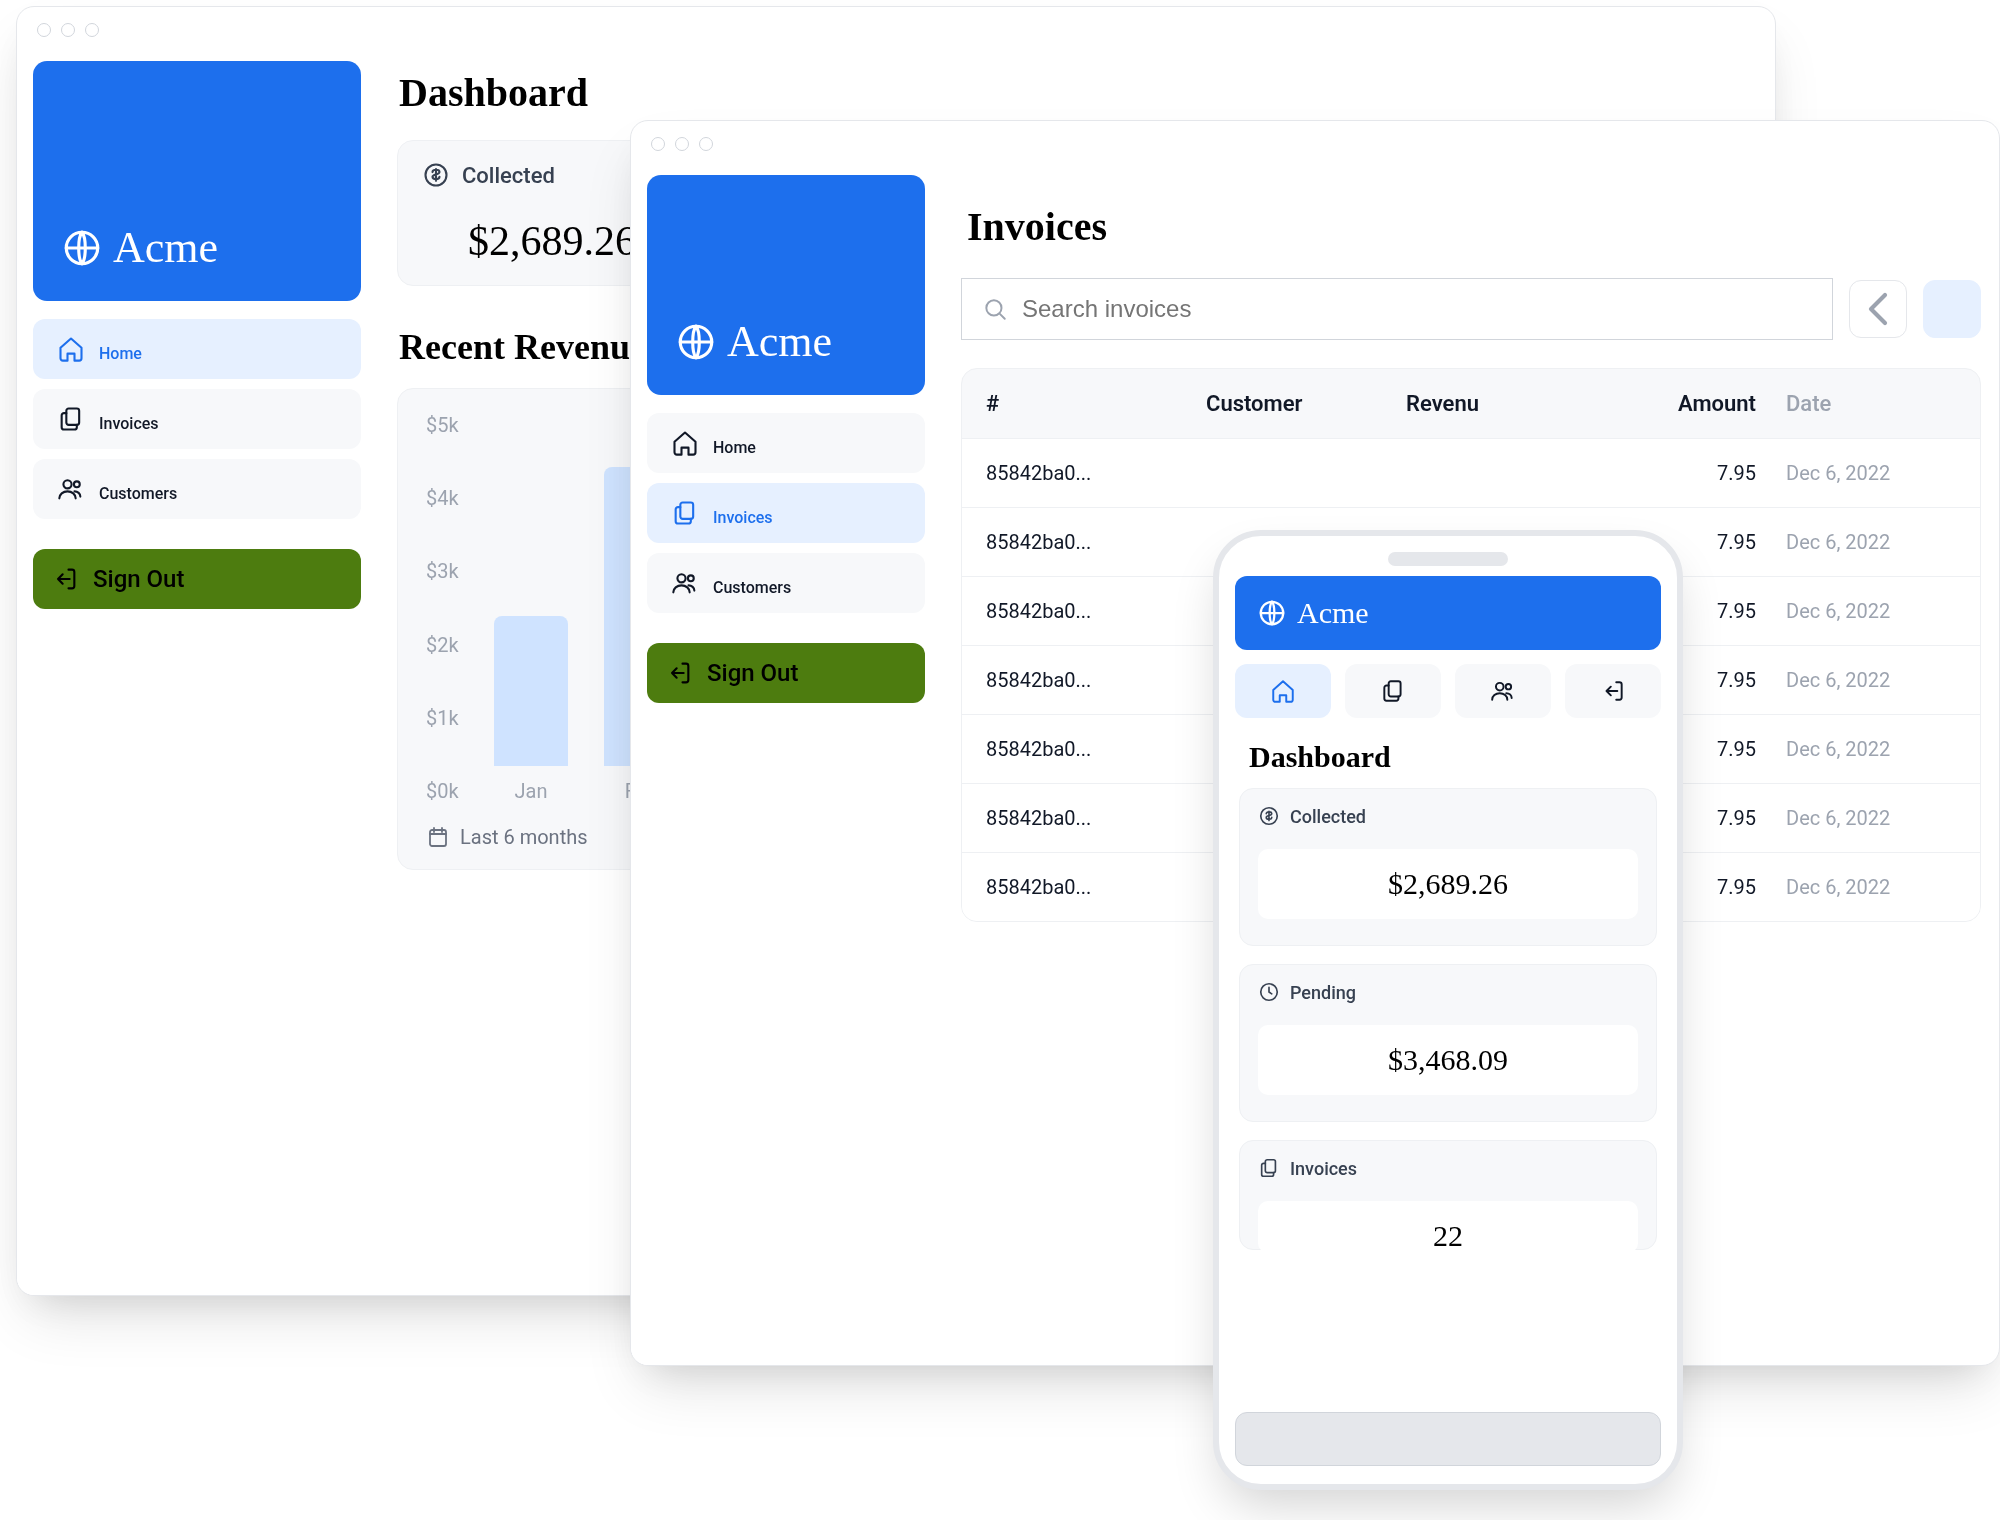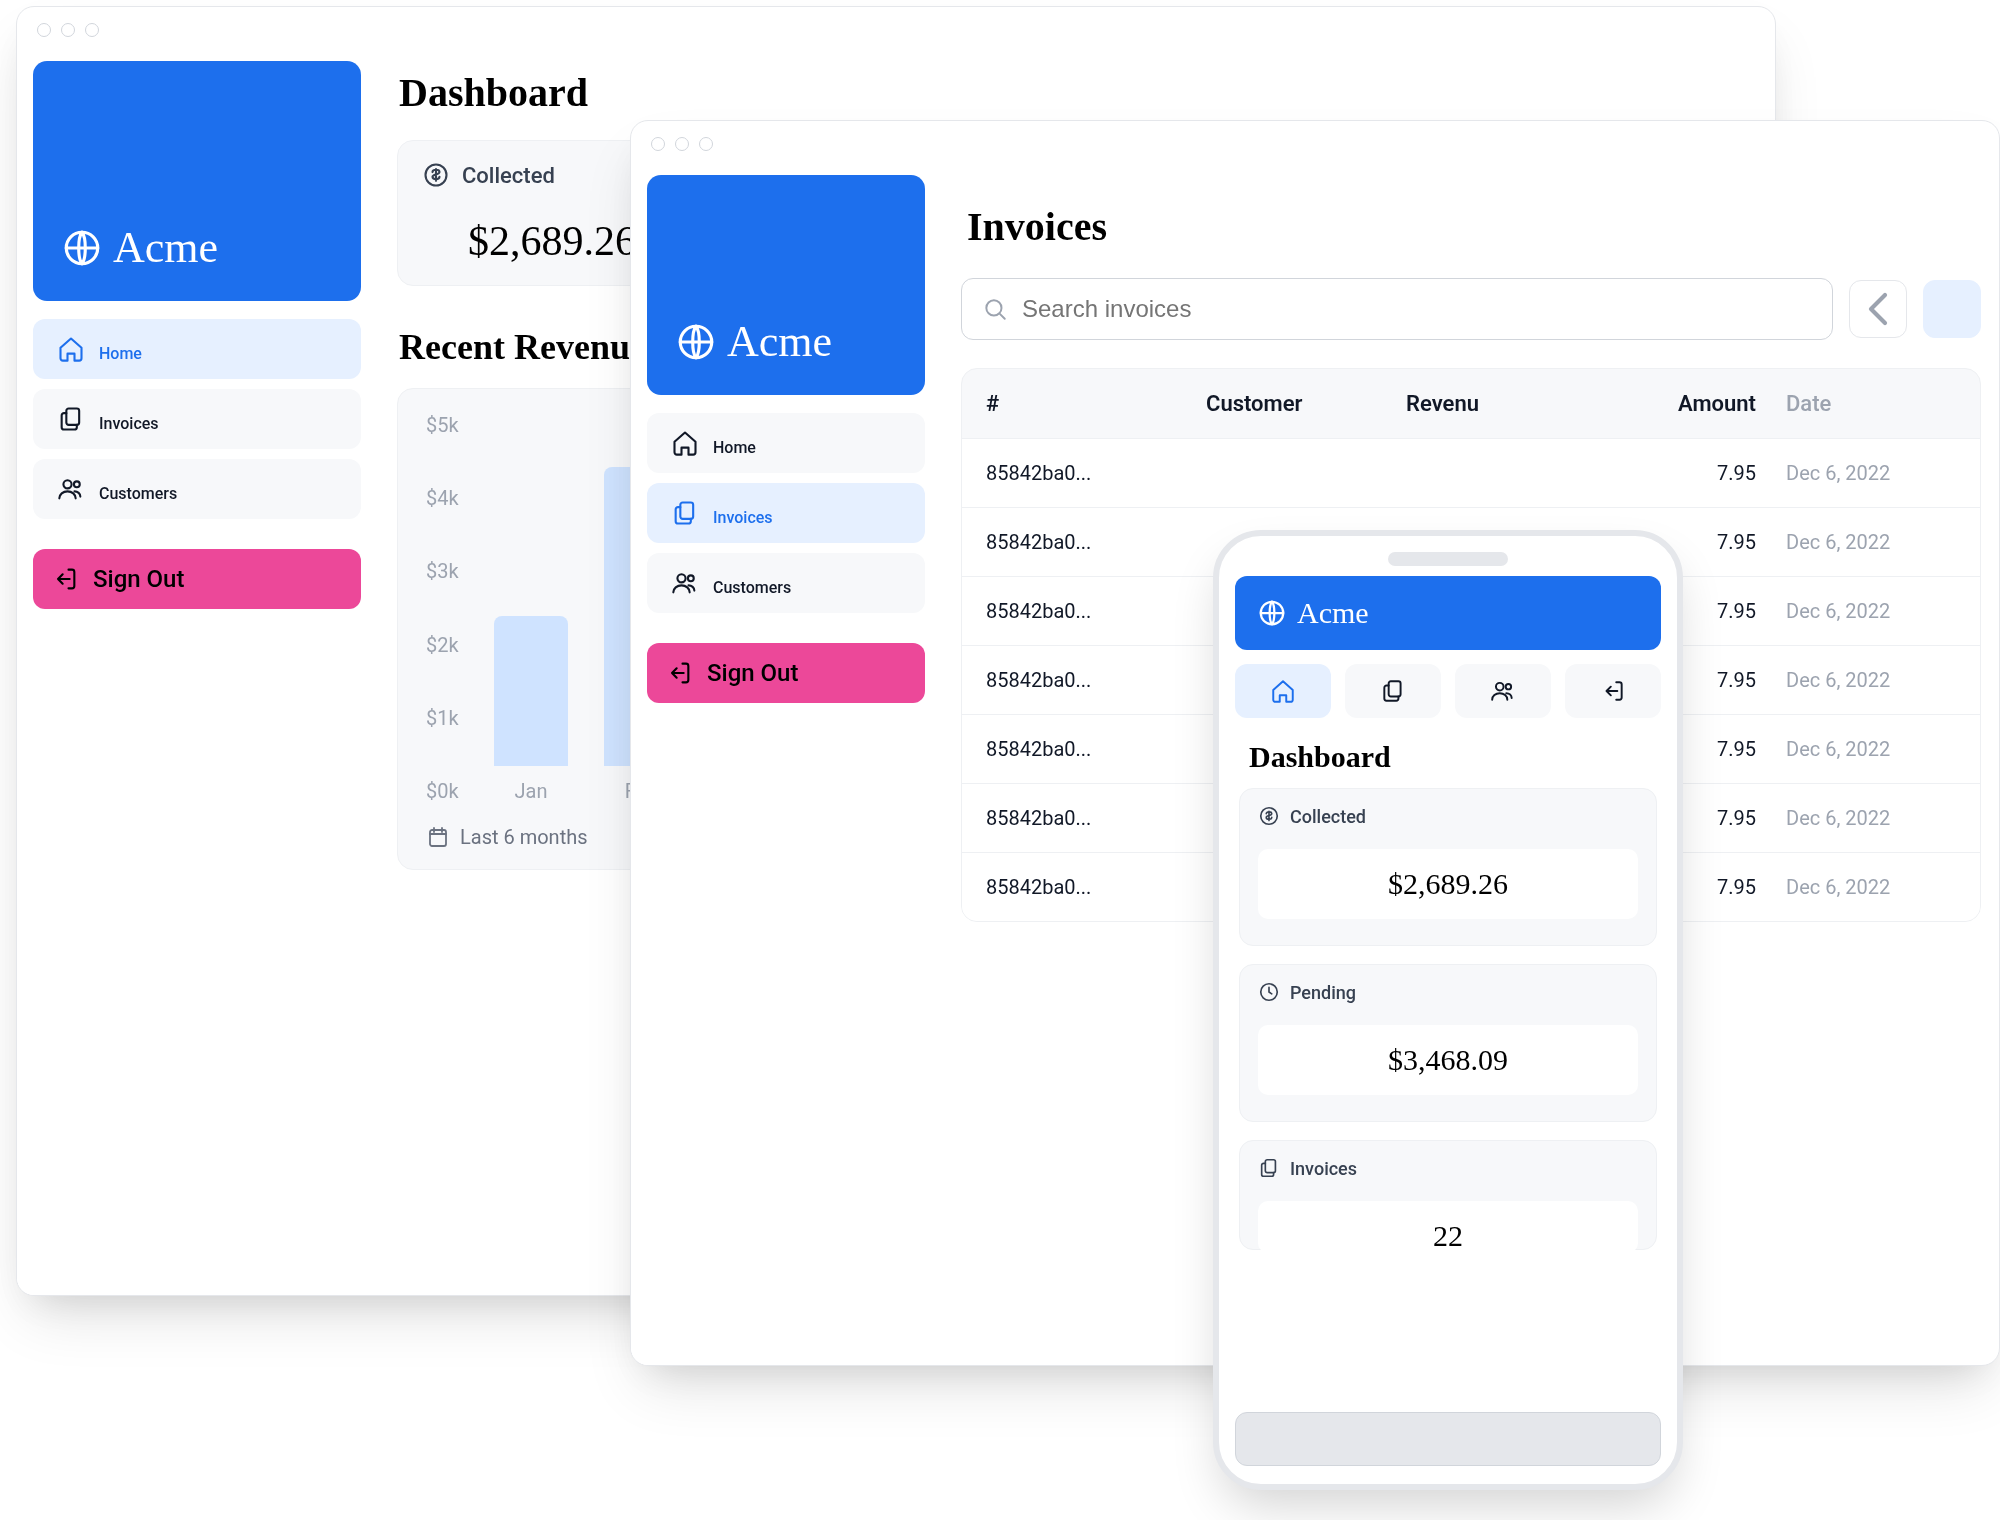--- a/index.html
+++ b/index.html
@@ -49,21 +49,21 @@
   .nav { margin-top: 18px; display: flex; flex-direction: column; gap: 10px; }
   .nav-item {
     display: flex; align-items: flex-end; gap: 14px;
     padding: 16px 24px; border-radius: 12px;
     background: #f7f8fa; color: #111827; font-size: 16px; font-weight: 500;
     cursor: pointer;
   }
   .nav-item.active { background: #e6f0ff; color: #1d6fed; }
   .nav-item svg { width: 28px; height: 28px; }
   .nav-spacer { flex: 1; background: #f7f8fa; border-radius: 12px; margin-top: 10px; }
-  .signout { display: flex; align-items: center; gap: 14px; padding: 16px 18px; font-size: 24px; font-weight: 500; background: #ec4899; border-radius: 12px; margin-top: 10px; cursor: pointer; }
+  .signout { display: flex; align-items: center; gap: 14px; padding: 16px 18px; font-size: 24px; font-weight: 500; background: #4d7c0f; border-radius: 12px; margin-top: 10px; cursor: pointer; }
   .signout svg { width: 28px; height: 28px; }
 
   .main { flex: 1; padding: 10px 32px 24px 20px; }
   .page-title { font-size: 40px; font-family: Georgia, serif; margin: 6px 0 24px 2px; }
 
   .card {
     background: #f7f8fa; border-radius: 16px; padding: 20px 24px; border: 1px solid #eef0f3;
   }
   .card-head { display: flex; align-items: center; gap: 12px; color: #374151; font-size: 22px; font-weight: 500; }
   .card-head svg { width: 28px; height: 28px; }
@@ -84,21 +84,21 @@
   #win2 { left: 630px; top: 120px; width: 1370px; height: 1246px; }
   #win2 .sidebar .logo-box { height: 220px; }
   #win2 .body { display: flex; flex: 1; }
   #win2 .sidebar { width: 324px; }
 
   .inv-main { flex: 1; padding: 18px 18px 24px 20px; display: flex; flex-direction: column; }
   .inv-title { font-size: 40px; font-family: Georgia, serif; margin: 18px 0 28px 6px; }
   .searchbar-row { display: flex; align-items: center; gap: 16px; }
   .searchbar {
     flex: 1; display: flex; align-items: center; gap: 14px;
-    border: 1px solid #d1d5db; border-radius: 12px; padding: 16px 20px;
+    border: 1px solid #d1d5db; border-radius: 0; padding: 16px 20px;
     color: #9ca3af; font-size: 24px; background: #fff;
   }
   .searchbar svg { width: 26px; height: 26px; }
   .searchbar input { border: none; outline: none; font-size: 24px; flex: 1; color: #111827; background: transparent; }
   .pager-btn { width: 58px; height: 58px; border-radius: 12px; display: flex; align-items: center; justify-content: center; background: #fff; border: 1px solid #e5e7eb; color: #9ca3af; }
   .pager-btn.active { background: #e6f0ff; color: #1d6fed; border-color: #e6f0ff; }
 
   .table { margin-top: 28px; background: #f7f8fa; border-radius: 16px; border: 1px solid #eef0f3; overflow: hidden; }
   .thead, .trow { display: grid; grid-template-columns: 220px 200px 200px 150px 200px; align-items: center; padding: 22px 24px; }
   .thead { color: #111827; font-weight: 600; font-size: 22px; }

